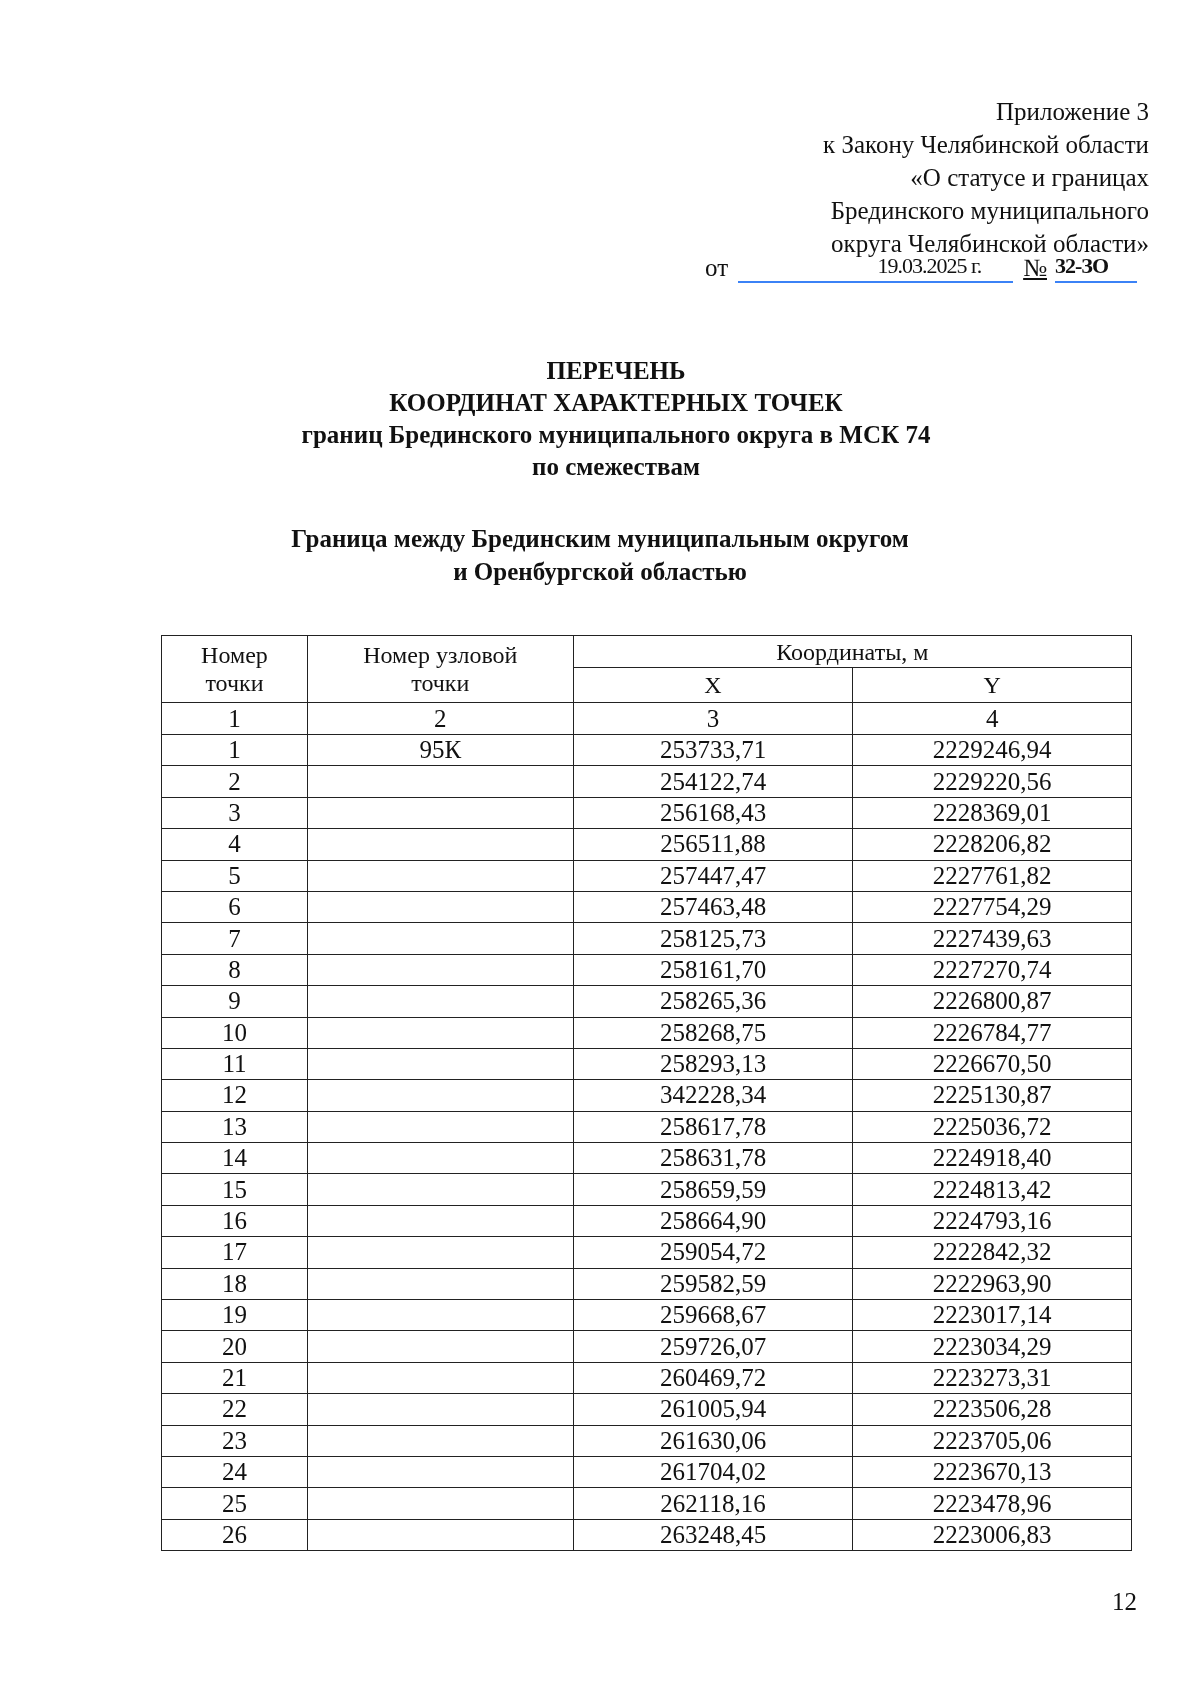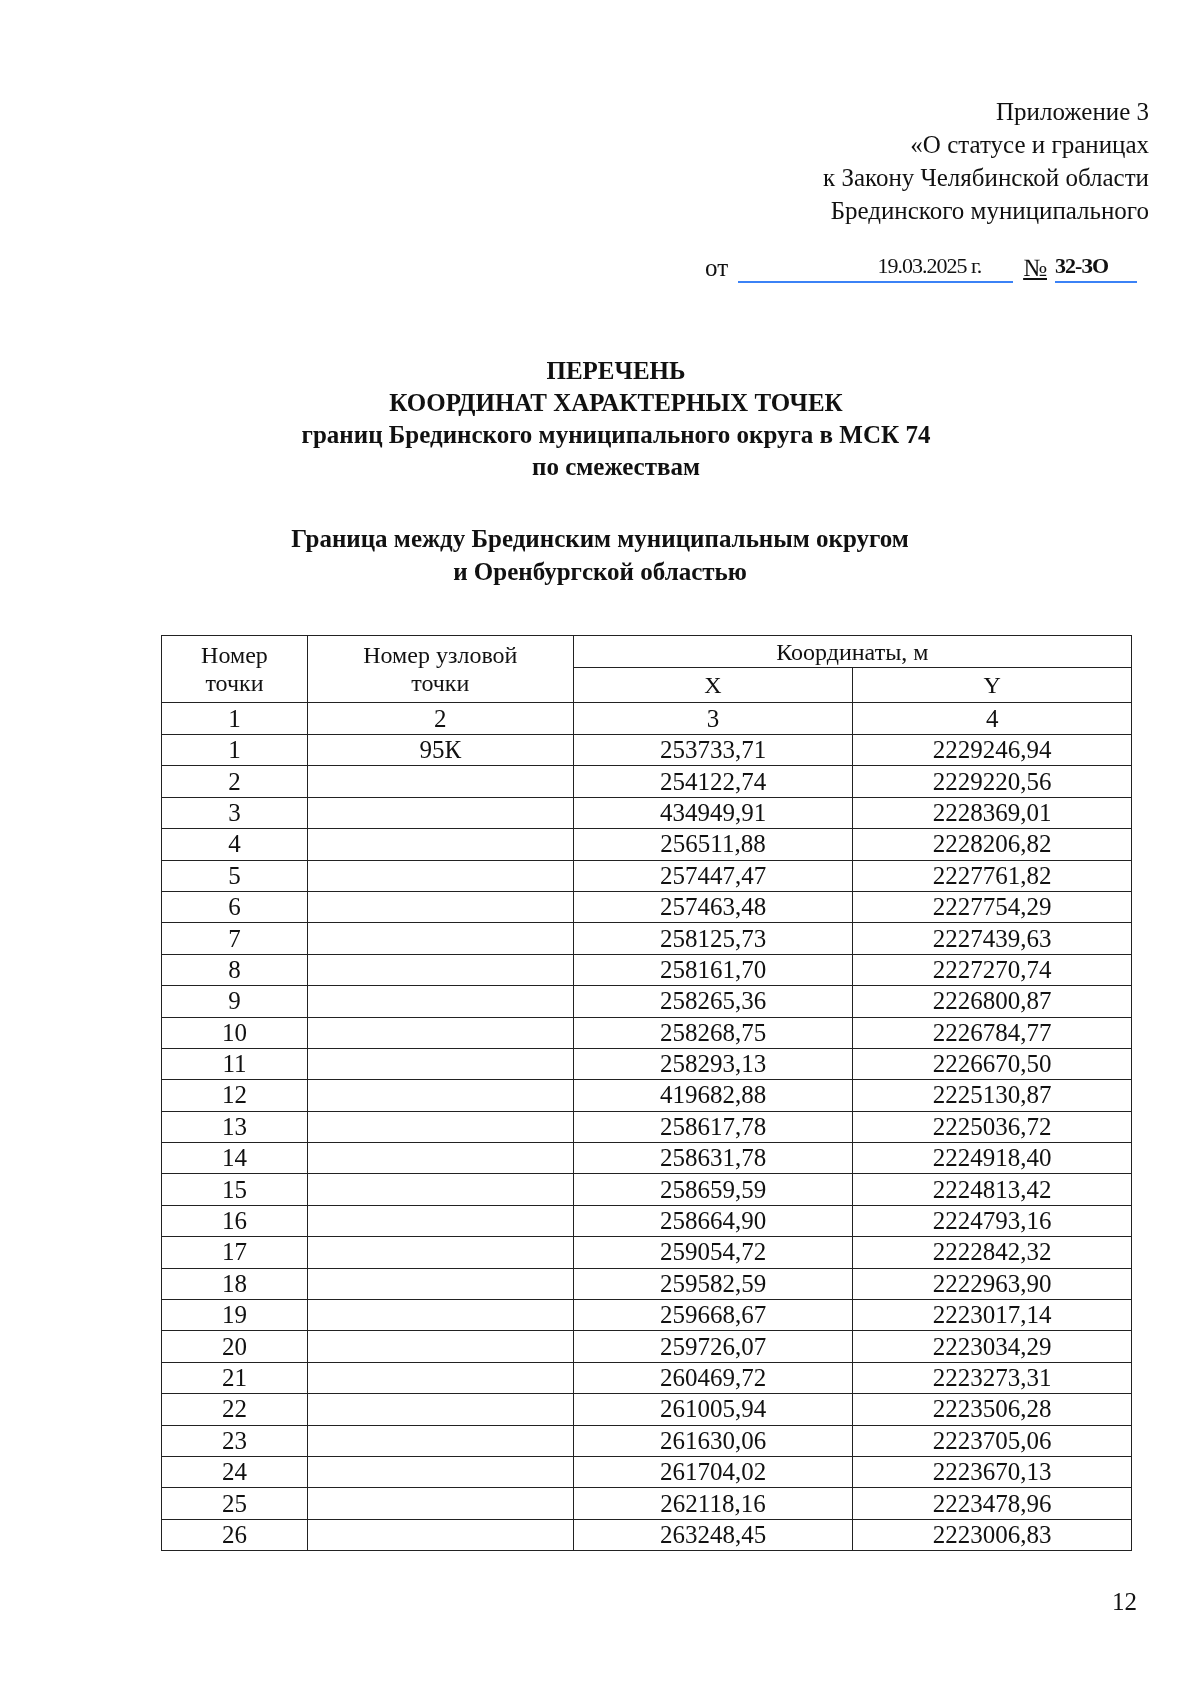--- a/index.html
+++ b/index.html
@@ -29,23 +29,24 @@
   tr.h2 th { height:34px; }
   tr.nums td { height:31px; }
   tr.row td { height:30.4px; }
   .page-num { position:absolute; right:63px; top:1588px; font-size:25px; }
 </style>
 </head>
 <body>
 
 <div class="appendix">
   <span class="line">Приложение 3</span>
+  <span class="line">к Закону Челябинской области</span>
   <span class="line">«О статусе и границах</span>
-  <span class="line">к Закону Челябинской области</span>
   <span class="line">Брединского муниципального</span>
+  <span class="line">округа Челябинской области»</span>
 </div>
 
 <div class="dateline">
   <span>от</span>
   <span class="ul date-field">19.03.2025 г.</span>
   <span class="no-label">№</span>
   <span class="ul num-field">32-ЗО</span>
 </div>
 
 <div class="title-block">
@@ -93,21 +94,21 @@
       </tr>
       <tr class="row">
         <td>2</td>
         <td></td>
         <td>254122,74</td>
         <td>2229220,56</td>
       </tr>
       <tr class="row">
         <td>3</td>
         <td></td>
-        <td>434949,91</td>
+        <td>256168,43</td>
         <td>2228369,01</td>
       </tr>
       <tr class="row">
         <td>4</td>
         <td></td>
         <td>256511,88</td>
         <td>2228206,82</td>
       </tr>
       <tr class="row">
         <td>5</td>
@@ -147,21 +148,21 @@
       </tr>
       <tr class="row">
         <td>11</td>
         <td></td>
         <td>258293,13</td>
         <td>2226670,50</td>
       </tr>
       <tr class="row">
         <td>12</td>
         <td></td>
-        <td>419682,88</td>
+        <td>342228,34</td>
         <td>2225130,87</td>
       </tr>
       <tr class="row">
         <td>13</td>
         <td></td>
         <td>258617,78</td>
         <td>2225036,72</td>
       </tr>
       <tr class="row">
         <td>14</td>

